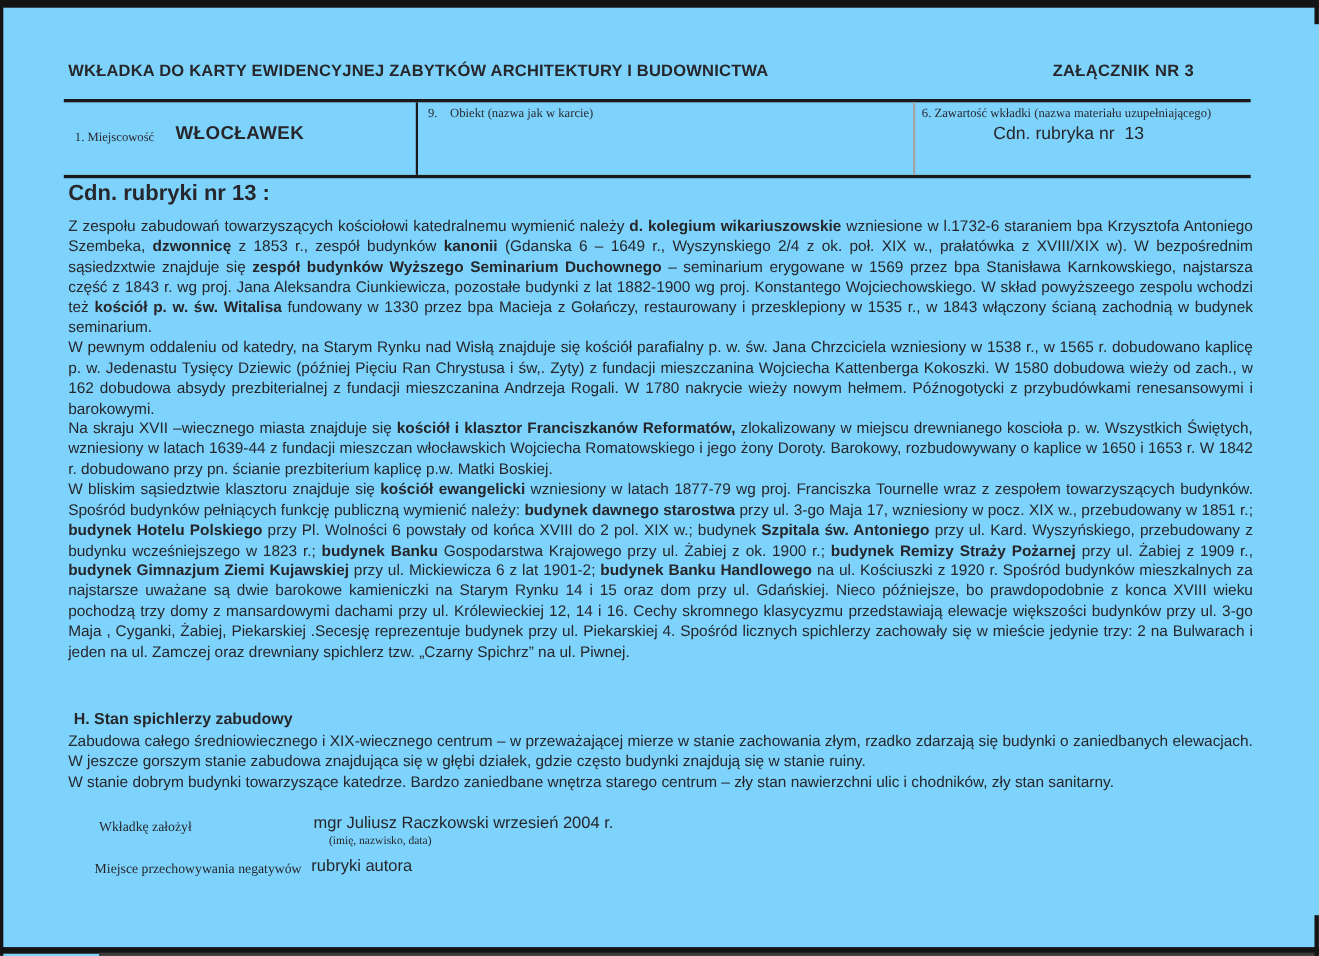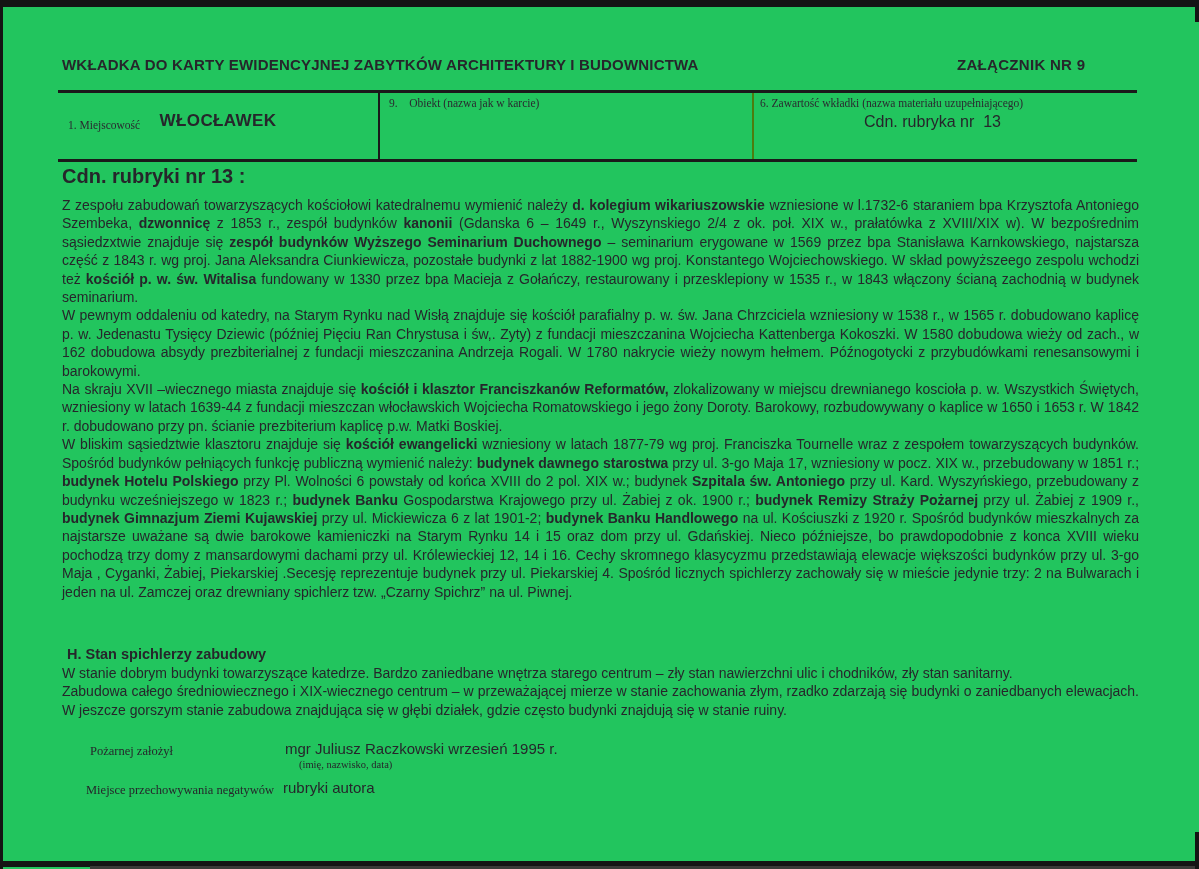--- a/index.html
+++ b/index.html
@@ -1,36 +1,36 @@
 <!DOCTYPE html>
 <html><head>
 <meta charset="utf-8">
 <style>
   html,body{margin:0;padding:0;background:#b9b8b5;}
-  .page{position:relative;width:1199px;height:869px;background:#22c55e;overflow:hidden;
+  .page{position:relative;width:1199px;height:869px;background:#7dd3fc;overflow:hidden;
         font-family:"Liberation Sans","DejaVu Sans",sans-serif;color:#26262b;text-decoration:underline;}
   .serif{font-family:"Liberation Serif","DejaVu Serif",serif;}
   .b{font-weight:bold;}
   
   .bar{position:absolute;background:#141414;}
   .bar-top{left:0;top:0;width:1199px;height:7px;}
   .bar-bottom{left:0;top:861px;width:1199px;height:6px;}
   .bar-bottom2{left:90px;top:866px;width:1109px;height:3px;background:#3a3a38;}
   .bar-left{left:0;top:0;width:3px;height:869px;}
   .bar-right-top{right:0;top:0;width:4px;height:22px;}
   .bar-right-bottom{right:0;top:832px;width:4px;height:37px;}
   
   .hdr-title{position:absolute;left:62px;top:56px;font-size:15px;font-weight:bold;letter-spacing:.2px;}
   .hdr-attachment{position:absolute;left:957px;top:56px;font-size:15px;font-weight:bold;letter-spacing:.3px;}
   
   .doc-table{position:absolute;left:58px;top:90px;width:1079px;height:66px;
              border-top:3px solid #1a1a1a;border-bottom:3px solid #1a1a1a;display:flex;}
   .cell{position:relative;height:100%;box-sizing:border-box;}
   .cell-1{width:320px;}
-  .cell-2{width:376px;border-left:2px solid #1a1a1a;border-right:2px solid #4d7c0f;}
+  .cell-2{width:454px;border-left:2px solid #1a1a1a;border-right:2px solid #a3a3a3;}
   .cell-3{flex:1;}
   .cell-label{font-size:11.5px;color:#2a2a30;}
   .c1-label{position:absolute;left:10px;top:26px;}
   .c1-value{position:absolute;left:0;right:0;top:18px;text-align:center;font-size:17px;font-weight:bold;letter-spacing:.4px;}
   .c2-label{position:absolute;left:9px;top:4px;}
   .c2-value{position:absolute;left:9px;top:33px;font-size:13.5px;font-weight:bold;letter-spacing:.2px;}
   .c3-label{position:absolute;left:6px;top:4px;}
   .c3-value{position:absolute;left:0;right:60px;top:20px;text-align:center;font-size:16px;padding-left:34px;}
   
   .sec13-heading{position:absolute;left:62px;top:165px;font-size:20px;font-weight:bold;}
@@ -53,21 +53,21 @@
 <div class="page">
 
   <div class="bar bar-top"></div>
   <div class="bar bar-bottom"></div>
   <div class="bar bar-bottom2"></div>
   <div class="bar bar-left"></div>
   <div class="bar bar-right-top"></div>
   <div class="bar bar-right-bottom"></div>
 
   <div class="hdr-title">WKŁADKA DO KARTY EWIDENCYJNEJ ZABYTKÓW ARCHITEKTURY I BUDOWNICTWA</div>
-  <div class="hdr-attachment">ZAŁĄCZNIK NR 9</div>
+  <div class="hdr-attachment">ZAŁĄCZNIK NR 3</div>
 
   <div class="doc-table">
     <div class="cell cell-1">
       <span class="cell-label serif c1-label">1. Miejscowość</span>
       <span class="c1-value">WŁOCŁAWEK</span>
     </div>
     <div class="cell cell-2">
       <span class="cell-label serif c2-label">9.&nbsp;&nbsp;&nbsp;&nbsp;Obiekt (nazwa jak w karcie)</span>
     </div>
     <div class="cell cell-3">
@@ -80,24 +80,24 @@
   <div class="sec13-body">
       <div class="para"><span>Z zespołu zabudowań towarzyszących kościołowi katedralnemu wymienić należy </span><span class="b">d. kolegium wikariuszowskie</span><span> wzniesione w l.1732-6 staraniem bpa Krzysztofa Antoniego Szembeka, </span><span class="b">dzwonnicę</span><span> z 1853 r., zespół budynków </span><span class="b">kanonii</span><span> (Gdanska 6 – 1649 r., Wyszynskiego 2/4 z ok. poł. XIX w., prałatówka z XVIII/XIX w). W bezpośrednim sąsiedzxtwie znajduje się </span><span class="b">zespół budynków Wyższego Seminarium Duchownego</span><span> – seminarium erygowane w 1569 przez bpa Stanisława Karnkowskiego, najstarsza część z 1843 r. wg proj. Jana Aleksandra Ciunkiewicza, pozostałe budynki z lat 1882-1900 wg proj. Konstantego Wojciechowskiego. W skład powyższeego zespolu wchodzi też </span><span class="b">kościół p. w. św. Witalisa</span><span> fundowany w 1330 przez bpa Macieja z Gołańczy, restaurowany i przesklepiony w 1535 r., w 1843 włączony ścianą zachodnią w budynek seminarium.</span></div>
       <div class="para"><span>W pewnym oddaleniu od katedry, na Starym Rynku nad Wisłą znajduje się kościół parafialny p. w. św. Jana Chrzciciela wzniesiony w 1538 r., w 1565 r. dobudowano kaplicę p. w. Jedenastu Tysięcy Dziewic (później Pięciu Ran Chrystusa i św,. Zyty) z fundacji mieszczanina Wojciecha Kattenberga Kokoszki. W 1580 dobudowa wieży od zach., w 162 dobudowa absydy prezbiterialnej z fundacji mieszczanina Andrzeja Rogali. W 1780 nakrycie wieży nowym hełmem. Późnogotycki z przybudówkami renesansowymi i barokowymi.</span></div>
       <div class="para"><span>Na skraju XVII –wiecznego miasta znajduje się </span><span class="b">kościół i klasztor Franciszkanów Reformatów,</span><span> zlokalizowany w miejscu drewnianego koscioła p. w. Wszystkich Świętych, wzniesiony w latach 1639-44 z fundacji mieszczan włocławskich Wojciecha Romatowskiego i jego żony Doroty. Barokowy, rozbudowywany o kaplice w 1650 i 1653 r. W 1842 r. dobudowano przy pn. ścianie prezbiterium kaplicę p.w. Matki Boskiej.</span></div>
       <div class="para"><span>W bliskim sąsiedztwie klasztoru znajduje się </span><span class="b">kościół ewangelicki</span><span> wzniesiony w latach 1877-79 wg proj. Franciszka Tournelle wraz z zespołem towarzyszących budynków. Spośród budynków pełniących funkcję publiczną wymienić należy: </span><span class="b">budynek dawnego starostwa</span><span> przy ul. 3-go Maja 17, wzniesiony w pocz. XIX w., przebudowany w 1851 r.; </span><span class="b">budynek Hotelu Polskiego</span><span> przy Pl. Wolności 6 powstały od końca XVIII do 2 pol. XIX w.; budynek </span><span class="b">Szpitala św. Antoniego</span><span> przy ul. Kard. Wyszyńskiego, przebudowany z budynku wcześniejszego w 1823 r.; </span><span class="b">budynek Banku</span><span> Gospodarstwa Krajowego przy ul. Żabiej z ok. 1900 r.; </span><span class="b">budynek Remizy Straży Pożarnej</span><span> przy ul. Żabiej z 1909 r., </span><span class="b">budynek Gimnazjum Ziemi Kujawskiej</span><span> przy ul. Mickiewicza 6 z lat 1901-2; </span><span class="b">budynek Banku Handlowego</span><span> na ul. Kościuszki z 1920 r. Spośród budynków mieszkalnych za najstarsze uważane są dwie barokowe kamieniczki na Starym Rynku 14 i 15 oraz dom przy ul. Gdańskiej. Nieco późniejsze, bo prawdopodobnie z konca XVIII wieku pochodzą trzy domy z mansardowymi dachami przy ul. Królewieckiej 12, 14 i 16. Cechy skromnego klasycyzmu przedstawiają elewacje większości budynków przy ul. 3-go Maja , Cyganki, Żabiej, Piekarskiej .Secesję reprezentuje budynek przy ul. Piekarskiej 4. Spośród licznych spichlerzy zachowały się w mieście jedynie trzy: 2 na Bulwarach i jeden na ul. Zamczej oraz drewniany spichlerz tzw. „Czarny Spichrz” na ul. Piwnej.</span></div>
     </div>
 
   <div class="secH">
     <div class="secH-heading">H. Stan spichlerzy zabudowy</div>
     <div>
+        <div class="para"><span>Zabudowa całego średniowiecznego i XIX-wiecznego centrum – w przeważającej mierze w stanie zachowania złym, rzadko zdarzają się budynki o zaniedbanych elewacjach.  W jeszcze gorszym stanie zabudowa znajdująca się w głębi działek, gdzie często budynki znajdują się w stanie ruiny.</span></div>
         <div class="para"><span>W stanie dobrym budynki towarzyszące katedrze. Bardzo zaniedbane wnętrza starego centrum – zły stan nawierzchni ulic i chodników, zły stan sanitarny.</span></div>
-        <div class="para"><span>Zabudowa całego średniowiecznego i XIX-wiecznego centrum – w przeważającej mierze w stanie zachowania złym, rzadko zdarzają się budynki o zaniedbanych elewacjach.  W jeszcze gorszym stanie zabudowa znajdująca się w głębi działek, gdzie często budynki znajdują się w stanie ruiny.</span></div>
       </div>
   </div>
 
-  <div class="f-label1 serif">Pożarnej założył</div>
-  <div class="f-value1">mgr Juliusz Raczkowski wrzesień 1995 r.</div>
+  <div class="f-label1 serif">Wkładkę założył</div>
+  <div class="f-value1">mgr Juliusz Raczkowski wrzesień 2004 r.</div>
   <div class="f-hint1 serif">(imię, nazwisko, data)</div>
   <div class="f-label2 serif">Miejsce przechowywania negatywów</div>
   <div class="f-value2">rubryki autora</div>
 
 </div>
 
 </body></html>

